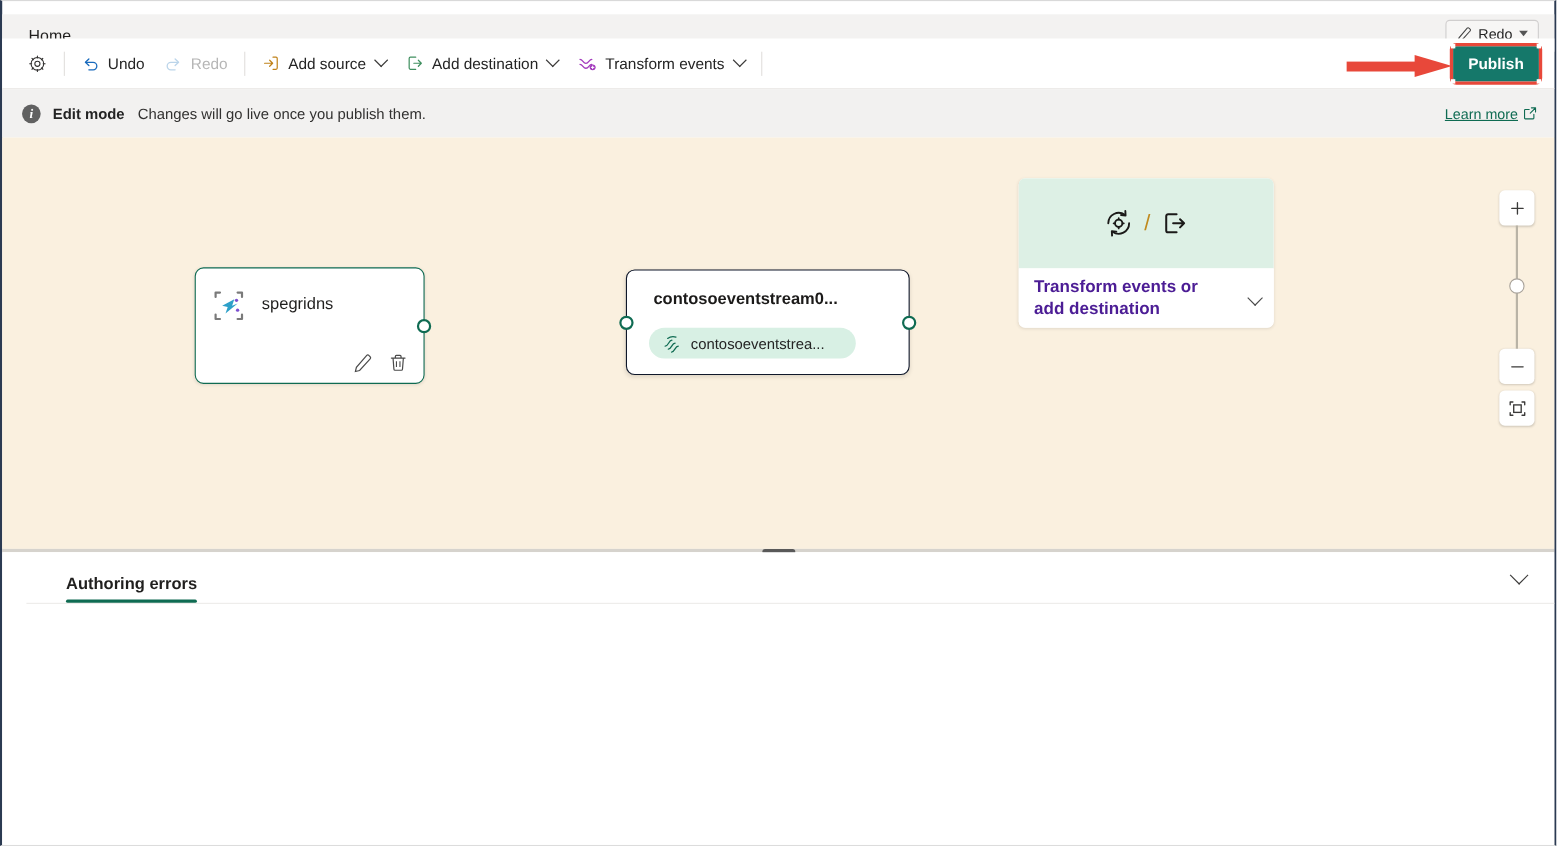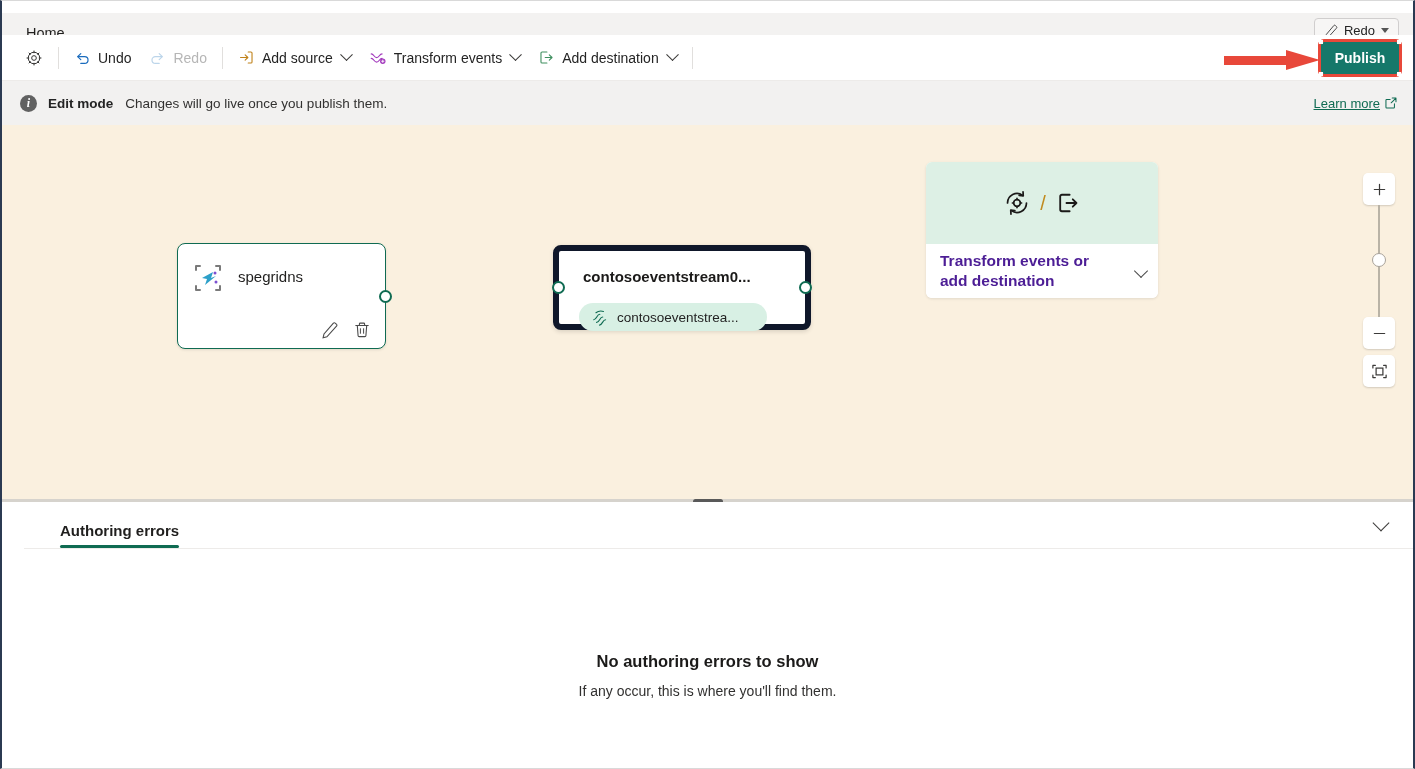--- a/index.html
+++ b/index.html
@@ -162,22 +162,22 @@
     position: absolute; left: 16px; top: 20px; width: 28px; height: 28px;
   }
   .node-actions {
     position: absolute; right: 14px; bottom: 9px;
     display: flex; gap: 14px; align-items: center;
   }
   .act-ico { cursor: pointer; }
 
   
   .node-stream {
-    left: 551px; top: 120px; width: 258px; height: 85px;
-    border: 6px solid #0f172a;
+    left: 567px; top: 120px; width: 258px; height: 96px;
+    border: 1px solid #0f172a;
     box-shadow: 0 1.5px 4px rgba(0,0,0,.12);
   }
   .node-stream .title {
     position: absolute; left: 24px; top: 17px;
     font-size: 15px; font-weight: 700; color: #1b1a19;
   }
   .pill {
     position: absolute; left: 20px; top: 52px;
     height: 28px; width: 188px;
     background: #d8f0e4;
@@ -344,36 +344,36 @@
     <div class="cmd-item">
       <svg width="17" height="17" viewBox="0 0 20 20">
         <path d="M12 3.5h3.2a1.3 1.3 0 0 1 1.3 1.3v10.4a1.3 1.3 0 0 1-1.3 1.3H12" fill="none" stroke="#c0821a" stroke-width="1.3" stroke-linecap="round"></path>
         <path d="M3 10h8.2M8.4 6.8 11.6 10l-3.2 3.2" fill="none" stroke="#c0821a" stroke-width="1.3" stroke-linecap="round" stroke-linejoin="round"></path>
       </svg>
       <span>Add source</span>
       <span class="chev thin"></span>
     </div>
 
     <div class="cmd-item">
+      <svg width="17" height="17" viewBox="0 0 20 20">
+        <path d="M10.5 3.5H4.8a1.3 1.3 0 0 0-1.3 1.3v10.4a1.3 1.3 0 0 0 1.3 1.3h5.7" fill="none" stroke="#3f8f5f" stroke-width="1.3" stroke-linecap="round"></path>
+        <path d="M8.5 10h8M13.3 6.8 16.5 10l-3.2 3.2" fill="none" stroke="#3f8f5f" stroke-width="1.3" stroke-linecap="round" stroke-linejoin="round"></path>
+      </svg>
+      <span>Add destination</span>
+      <span class="chev thin"></span>
+    </div>
+
+    <div class="cmd-item">
       <svg width="18" height="18" viewBox="0 0 20 20">
         <path d="M2.5 5.5c3 0 3 4 6 4s3-4 6-4" fill="none" stroke="#a33bbd" stroke-width="1.3" stroke-linecap="round"></path>
         <path d="M2.5 10.5c3 0 3 4 6 4s3-4 6-4" fill="none" stroke="#a33bbd" stroke-width="1.3" stroke-linecap="round"></path>
         <circle cx="15.3" cy="13.6" r="3" fill="#a33bbd"></circle>
         <path d="M15.3 11.9v3.4M13.6 13.6h3.4" stroke="#ffffff" stroke-width="1"></path>
       </svg>
       <span>Transform events</span>
-      <span class="chev thin"></span>
-    </div>
-
-    <div class="cmd-item">
-      <svg width="17" height="17" viewBox="0 0 20 20">
-        <path d="M10.5 3.5H4.8a1.3 1.3 0 0 0-1.3 1.3v10.4a1.3 1.3 0 0 0 1.3 1.3h5.7" fill="none" stroke="#3f8f5f" stroke-width="1.3" stroke-linecap="round"></path>
-        <path d="M8.5 10h8M13.3 6.8 16.5 10l-3.2 3.2" fill="none" stroke="#3f8f5f" stroke-width="1.3" stroke-linecap="round" stroke-linejoin="round"></path>
-      </svg>
-      <span>Add destination</span>
       <span class="chev thin"></span>
     </div>
 
     <div class="cmd-sep"></div>
 
     <div class="publish-btn">
       <span>Publish</span>
       <span class="pub-handle" style="left:-2px;  top:-2px;"></span>
       <span class="pub-handle" style="right:-2px; top:-2px;"></span>
       <span class="pub-handle" style="left:-2px;  bottom:-2px;"></span>
@@ -490,19 +490,15 @@
   <div class="drag-handle"></div>
 
   <div class="bottom">
     <div class="bottom-head">
       <div class="err-tab">
         <span>Authoring errors</span>
         <div class="tab-underline"></div>
       </div>
       <span class="collapse-chev"></span>
     </div>
-    <div class="empty">
-      <div class="empty-title">No authoring errors to show</div>
-      <div class="empty-sub">If any occur, this is where you'll find them.</div>
-    </div>
   </div>
 
 </div>
 
 </body></html>

